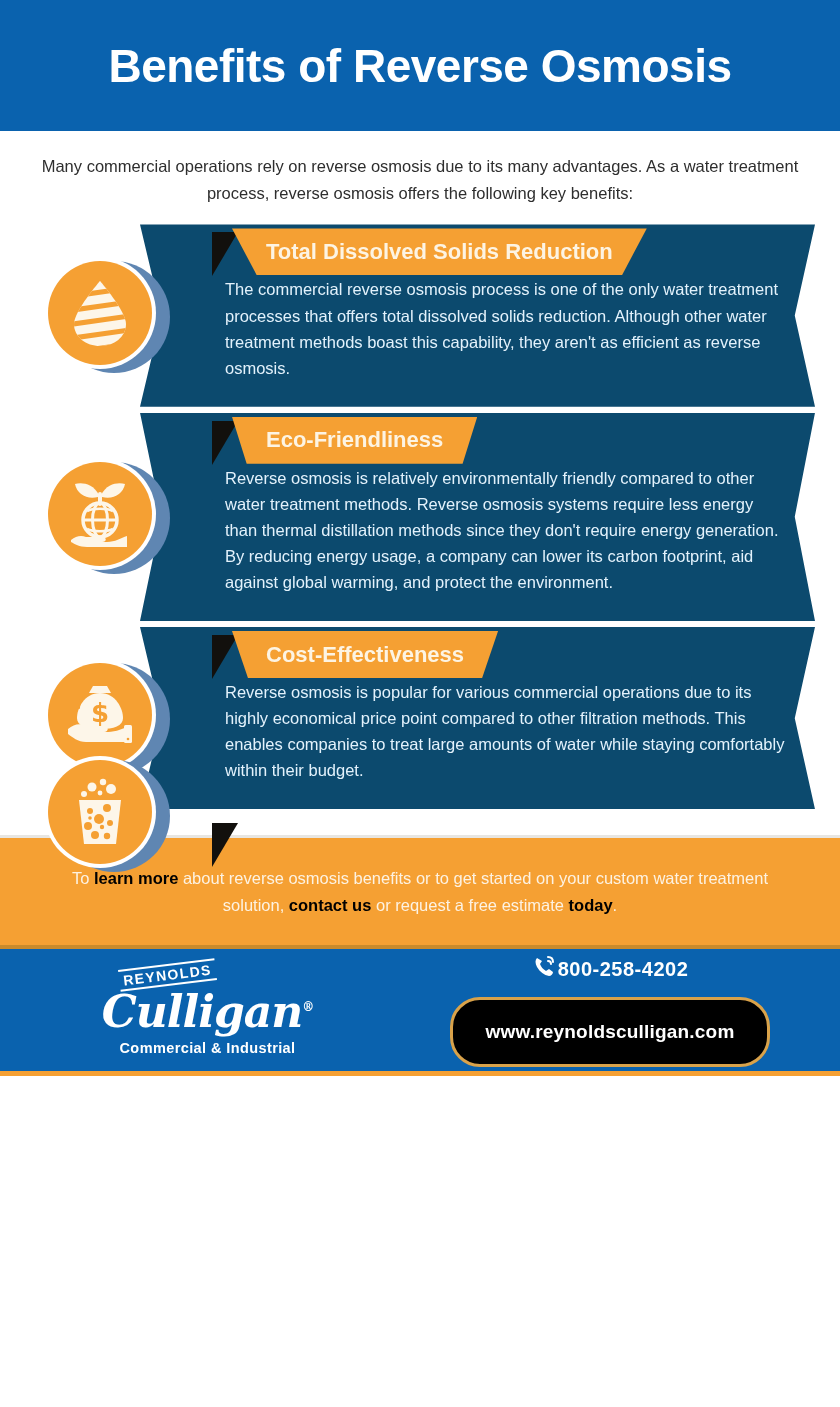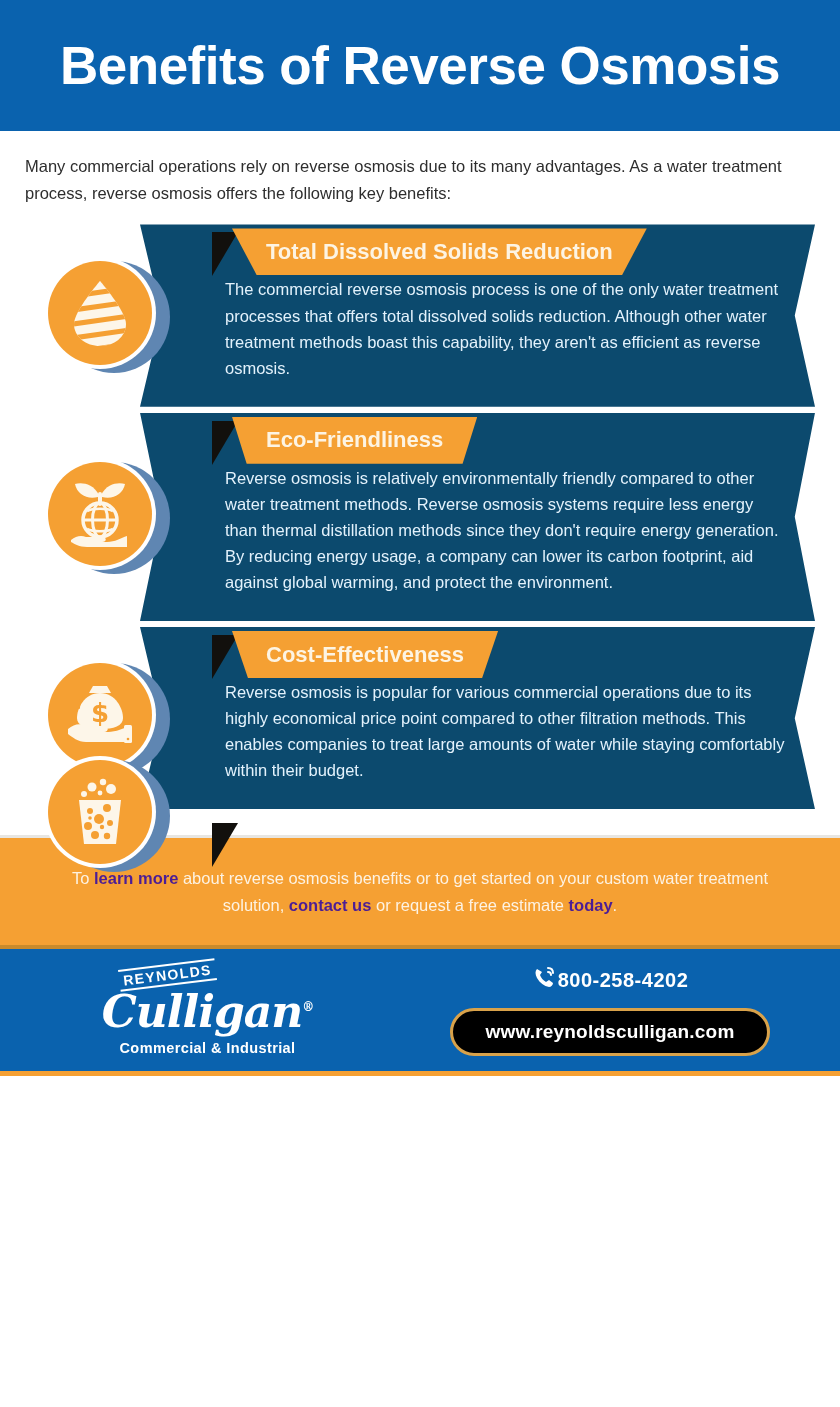--- a/index.html
+++ b/index.html
@@ -11,30 +11,31 @@
     position:relative;
   }
   
   .header{
     width:840px;height:131px;
     background:#0a62ae;
     display:flex;align-items:center;justify-content:center;
   }
   .header h1{
     margin:0;
-    font-size:53px;
+    font-size:46px;
     font-weight:bold;
     color:#ffffff;
     letter-spacing:-0.5px;
     text-align:center;
   }
   
   .intro{
     width:790px;
     margin:22px auto 8px auto;
+    text-align:center;
     font-size:16.5px;
     line-height:1.62;
     color:#2e2e2e;
   }
   
   .benefits{position:relative;margin-top:18px;}
   .benefit{
     position:relative;
     margin-bottom:6px;
   }
@@ -117,21 +118,21 @@
     background:#f5a033;
     border-top:3px solid #e8e6e2;
     box-sizing:border-box;
     display:flex;align-items:center;justify-content:center;
     margin-top:26px;
   }
   .cta p{
     margin:0;width:740px;text-align:center;
     color:#fdf2e2;font-size:16.5px;line-height:1.62;
   }
-  .cta b{font-weight:bold;color:#4c1d95;}
+  .cta b{font-weight:bold;color:#000000;}
   
   .footer{
     width:840px;height:131px;
     background:#0a62ae;
     border-top:4px solid #c98a2c;
     border-bottom:5px solid #f5a033;
     box-sizing:border-box;
     display:flex;align-items:center;
     position:relative;
   }
@@ -168,21 +169,21 @@
   }
   .phone-row{
     display:flex;align-items:center;gap:0;
     color:#ffffff;font-size:20px;font-weight:bold;letter-spacing:0.5px;
   }
   .url-pill{
     margin-top:12px;
     background:#000000;
     border:3px solid #d9a24a;
     border-radius:30px;
-    padding:10px 32px;
+    padding:21px 32px;
     color:#ffffff;
     font-size:19px;font-weight:bold;
     letter-spacing:0.2px;
   }
 </style>
 </head>
 <body>
 
 <div class="header">
   <h1>Benefits of Reverse Osmosis</h1>

